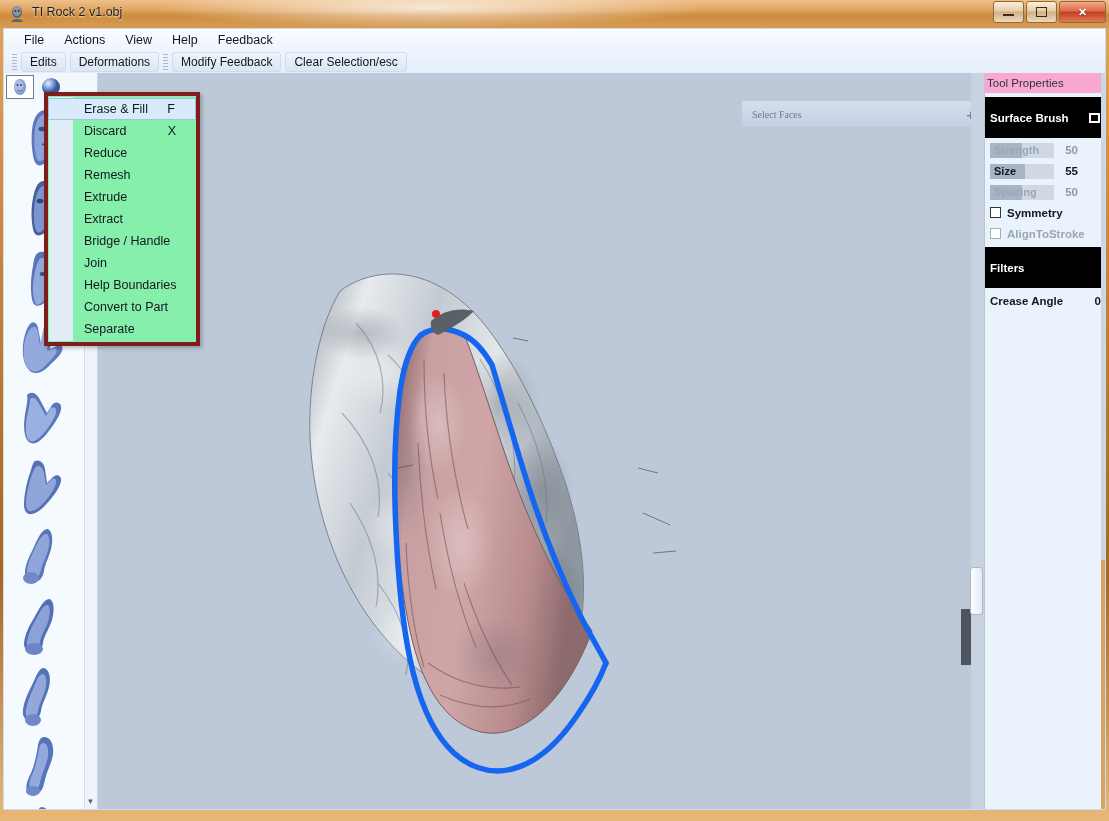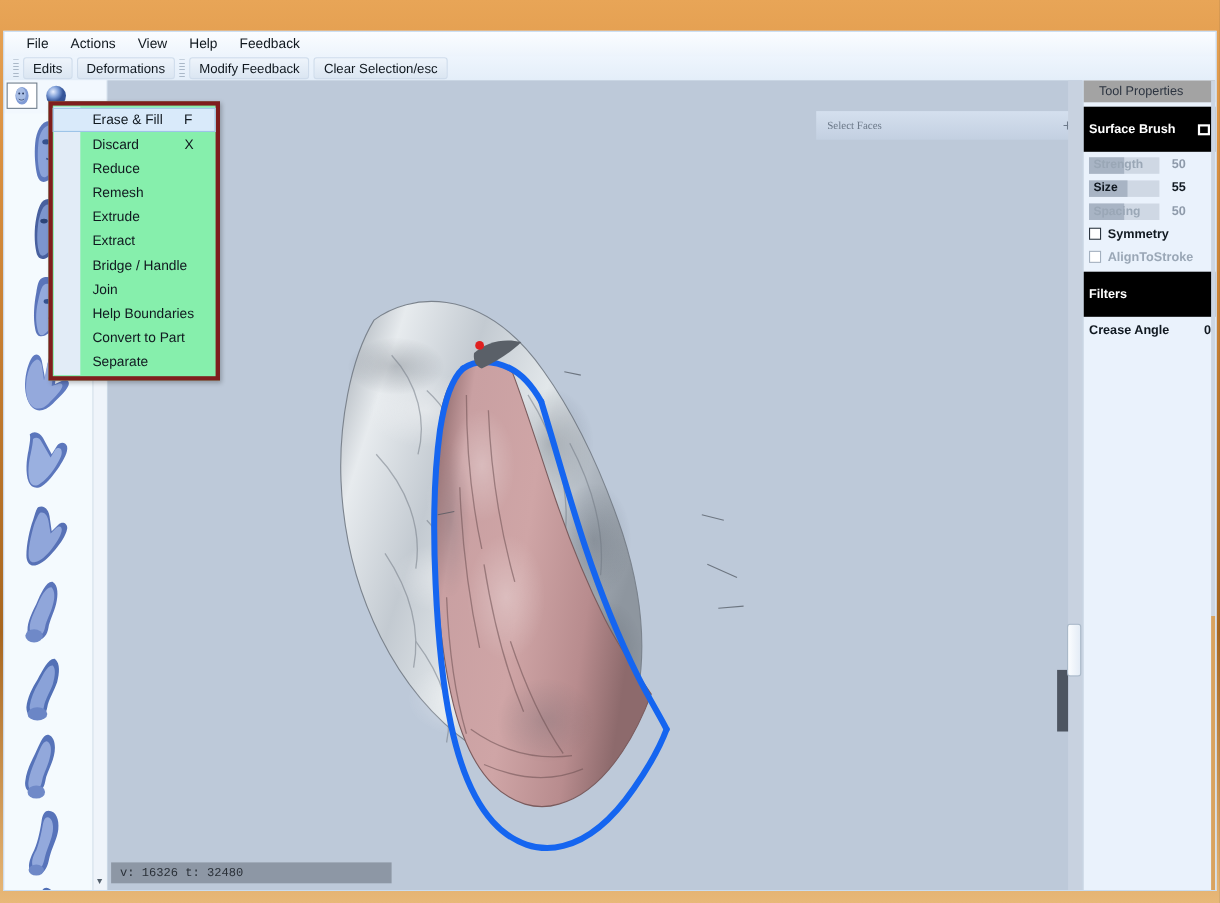--- a/index.html
+++ b/index.html
@@ -76,21 +76,21 @@
     background:#8d97a5;display:flex;align-items:center;padding-left:8px;box-sizing:border-box;}
   #statusbar span{font-size:11px;color:#2a3038;font-family:"Liberation Mono",monospace;}
   #vpscroll{position:absolute;right:0;top:0;width:13px;height:738px;background:#c8d2e0;}
   #vpthumbv{position:absolute;right:1px;top:494px;width:11px;height:46px;
     background:linear-gradient(90deg,#fbfdff,#e4ecf6);border:1px solid #aab9c9;border-radius:3px;cursor:pointer;}
   #vpdark{position:absolute;right:13px;top:536px;width:10px;height:56px;background:#4d5561;}
 
   
   #rpanel{position:absolute;left:980px;top:44px;width:121px;height:738px;
     background:#eaf2fc;border-left:1px solid #b9c7d8;box-sizing:border-box;overflow:hidden;}
-  #tpHeader{height:20px;background:#a3a3a3;display:flex;align-items:center;padding-left:14px;}
+  #tpHeader{height:20px;background:#f9a8d4;display:flex;align-items:center;padding-left:2px;}
   #tpHeader span{font-size:11.5px;color:#2c3440;}
   .secbar{height:17px;background:#000;display:flex;align-items:center;justify-content:space-between;
     padding:12px 5px;margin-top:4px;}
   .secbar span{font-size:11.5px;color:#fff;font-weight:bold;}
   .secbar .box{width:11px;height:10px;border:2px solid #fff;box-sizing:border-box;}
   .prow{height:18px;display:flex;align-items:center;justify-content:flex-start;
     padding:0 4px 0 0;margin-top:3px;}
   .slider{position:relative;height:15px;width:64px;margin-left:5px;background:#cfd8e4;}
   .slider .fill{position:absolute;left:0;top:0;height:100%;background:#a8b4c4;}
   .slider .lbl{position:absolute;left:4px;top:1px;font-size:11px;font-weight:bold;color:#101820;}
@@ -117,20 +117,40 @@
     padding-left:36px;padding-right:10px;font-size:12.5px;color:#10181f;cursor:pointer;}
   .ditem .k{position:absolute;right:20px;font-size:12.5px;color:#10181f;}
   .ditem.hl{background:#d9eafa;border:1px solid #9dc4e8;box-sizing:border-box;
     padding-left:35px;height:22px;}
 </style>
 </head>
 <body>
 
 <div id="app">
 
+  <div id="titlebar">
+    <div class="glow"></div>
+    <svg id="appicon" viewBox="0 0 18 18">
+      <ellipse cx="9" cy="7" rx="5" ry="6" fill="#5c6470"></ellipse>
+      <ellipse cx="9" cy="6" rx="4" ry="5" fill="#8f98a4"></ellipse>
+      <circle cx="7.3" cy="6" r="1" fill="#2b3038"></circle>
+      <circle cx="10.7" cy="6" r="1" fill="#2b3038"></circle>
+      <path d="M3 17c1-4 11-4 12 0z" fill="#5c6470"></path>
+    </svg>
+    <div id="apptitle">TI Rock 2 v1.obj</div>
+    <div class="wbtns">
+      <div class="wbtn">
+          <div class="bar"></div>
+        </div>
+      <div class="wbtn">
+          <div class="sq"></div>
+        </div>
+      <div class="wbtn close">✕</div>
+    </div>
+  </div>
 
   <div id="client">
 
     <div id="menubar">
       <div class="mi">File</div>
       <div class="mi">Actions</div>
       <div class="mi">View</div>
       <div class="mi">Help</div>
       <div class="mi">Feedback</div>
     </div>
@@ -384,23 +404,20 @@
           <line x1="415" y1="265" x2="430" y2="268"></line>
           <line x1="300" y1="395" x2="315" y2="392"></line>
         </g>
       </svg>
 
       <div id="sfheader">
         <div class="t">Select Faces</div>
         <div class="p">+</div>
       </div>
 
-      <div id="statusbar">
-        <span>v: 16326 t: 32480</span>
-      </div>
 
       <div id="vpscroll"></div>
       <div id="vpdark"></div>
       <div id="vpthumbv"></div>
     </div>
 
     <div id="rpanel">
       <div id="tpHeader">
         <span>Tool Properties</span>
       </div>

